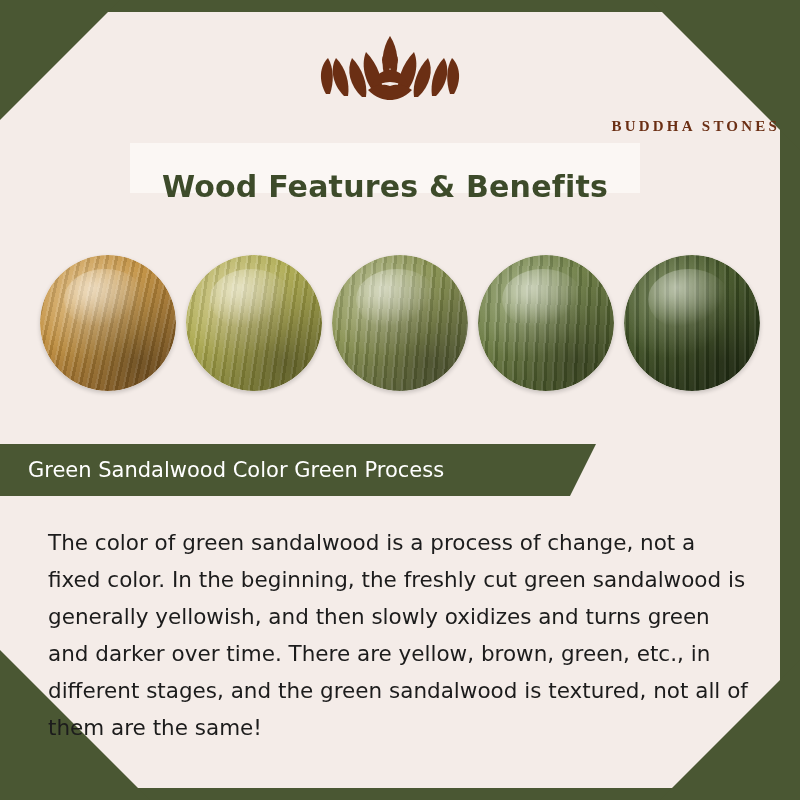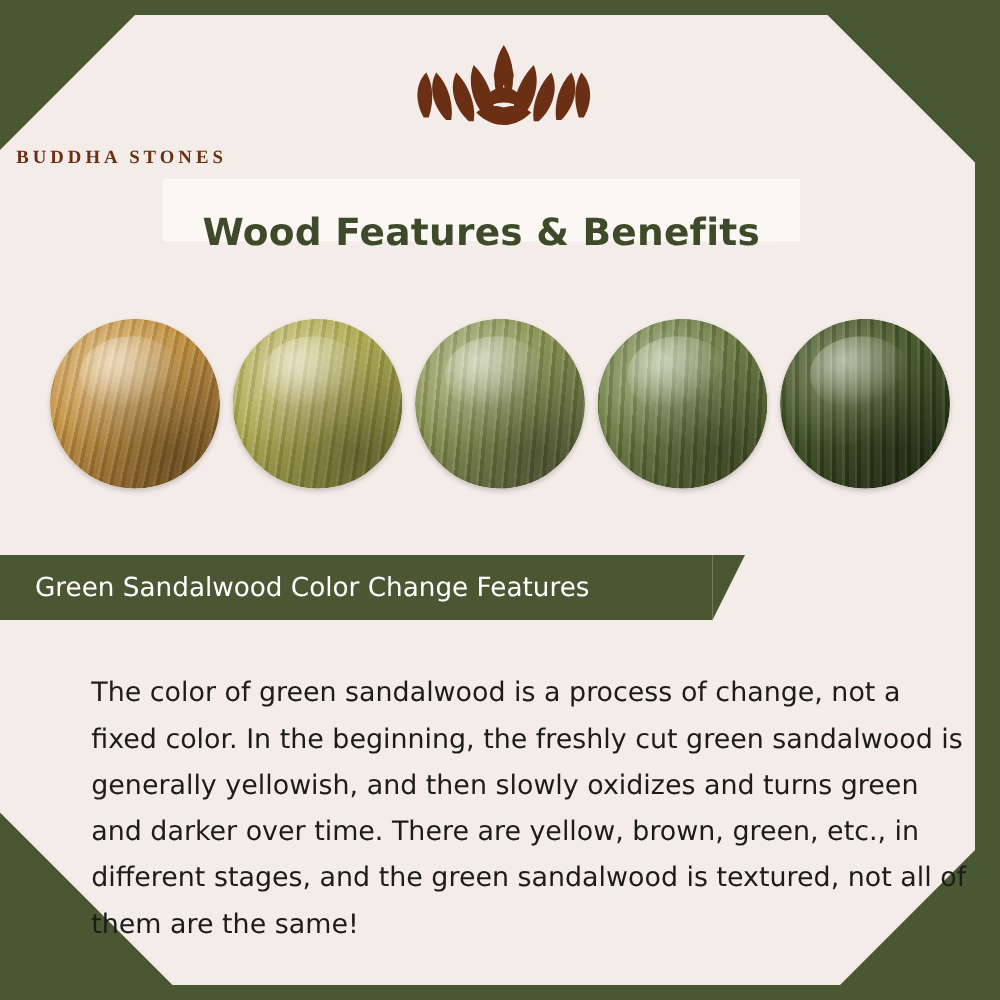--- a/index.html
+++ b/index.html
@@ -54,24 +54,24 @@
   }
   .wedge-br {
     right: 0; bottom: 0;
     width: 140px; height: 140px;
     clip-path: polygon(140px 140px, 140px 0, 0 140px);
   }
 
   
   .logo-block {
     position: absolute;
-    left: 13px;
+    left: 0;
     top: 22px;
     width: 780px;
-    text-align: left;
+    text-align: right;
   }
   .logo-mark {
     display: block;
     margin: 0 auto;
   }
   .logo-word {
     margin-top: 4px;
     font-size: 15px;
     letter-spacing: 3.2px;
     font-weight: bold;
@@ -167,27 +167,26 @@
     font-size: 21px;
     color: #ffffff;
     font-weight: normal;
     font-family: "DejaVu Sans", sans-serif;
   }
 
   
   .body-copy {
     position: absolute;
     left: 48px;
-    top: 536px;
+    top: 524px;
     width: 700px;
     font-size: 21.5px;
     line-height: 37px;
     color: #1c1c1c;
     font-family: "DejaVu Sans", sans-serif;
-    margin-left: 25px;
   }
 </style>
 </head>
 <body>
 
 <div class="poster">
 
   <div class="cream-panel"></div>
 
   <div class="wedge wedge-tl"></div>
@@ -257,18 +256,18 @@
     <div class="bead">
       <div class="grain" style="background:
              repeating-linear-gradient(90deg, rgba(255,255,255,0.12) 0 2px, rgba(10,25,8,0.22) 2px 5px, rgba(255,255,255,0.04) 5px 10px),
              radial-gradient(circle at 38% 28%, #5d7038 0%, #445528 45%, #2f3d1c 80%, #1f2a13 100%);"></div>
       <div class="shade"></div>
       <div class="shine"></div>
     </div>
   </div>
 
   <div class="ribbon">
-    <div class="ribbon-text">Green Sandalwood Color Change Features</div>
+    <div class="ribbon-text">Green Sandalwood Color Green Process</div>
   </div>
 
   <div class="body-copy">The color of green sandalwood is a process of change, not a fixed color. In the beginning, the freshly cut green sandalwood is generally yellowish, and then slowly oxidizes and turns green and darker over time. There are yellow, brown, green, etc., in different stages, and the green sandalwood is textured, not all of them are the same!</div>
 
 </div>
 
 </body></html>

